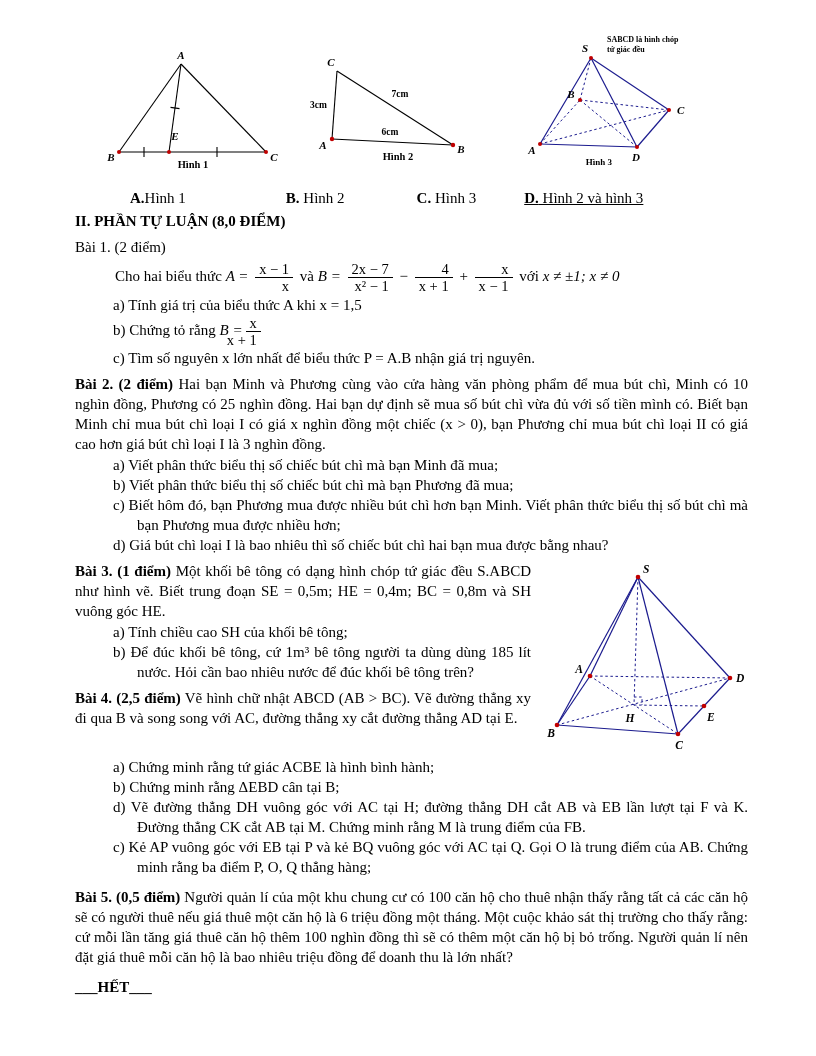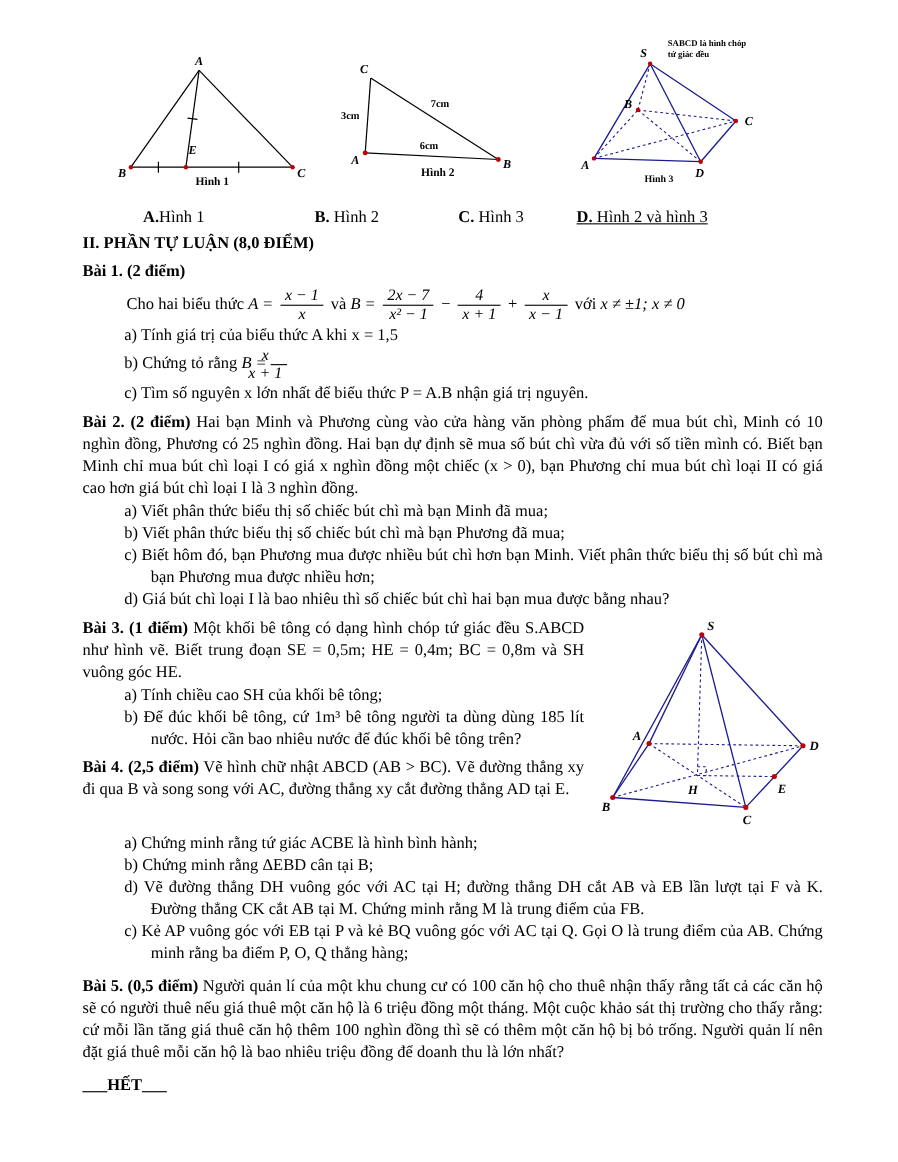--- a/index.html
+++ b/index.html
@@ -28,27 +28,27 @@
 
   
   .answers { display:flex; margin-top:10px; }
   .answers .opt:nth-child(1){ margin-left:55px; }
   .answers .opt:nth-child(2){ margin-left:100px; }
   .answers .opt:nth-child(3){ margin-left:72px; }
   .answers .opt:nth-child(4){ margin-left:48px;text-decoration:underline; }
 
   
   .sect { font-weight:bold; margin-top:3px; }
-  .baihead { font-weight:bold; margin-top:6px; }
+  .baihead { font-weight:normal; margin-top:6px; }
   p.just { text-align:justify; margin-top:6px; }
   .items { margin-top:1px; }
   .item { padding-left:62px; text-indent:-24px; text-align:justify; }
   .formula { padding-left:40px; margin-top:4px; }
   .math { font-style:italic; }
-  .frac { display:inline-block; vertical-align:middle; text-align:center; font-style:italic; margin:0 3px; }
+  .frac { display:inline-block; vertical-align:middle; text-align:right; margin:0 3px; }
   .fnum { display:block; border-bottom:1px solid #000; padding:0 4px; line-height:16px; font-size:14.5px; }
   .fden { display:block; padding:0 4px; line-height:16px; font-size:14.5px; }
 
   
   .b3wrap { margin-top:6px; }
   .figpyr { float:right; margin:0 0 4px 12px; }
   .b4items { clear:both; }
   .footer { text-align:left; font-weight:bold; margin-top:10px; }
 </style>
 </head>

